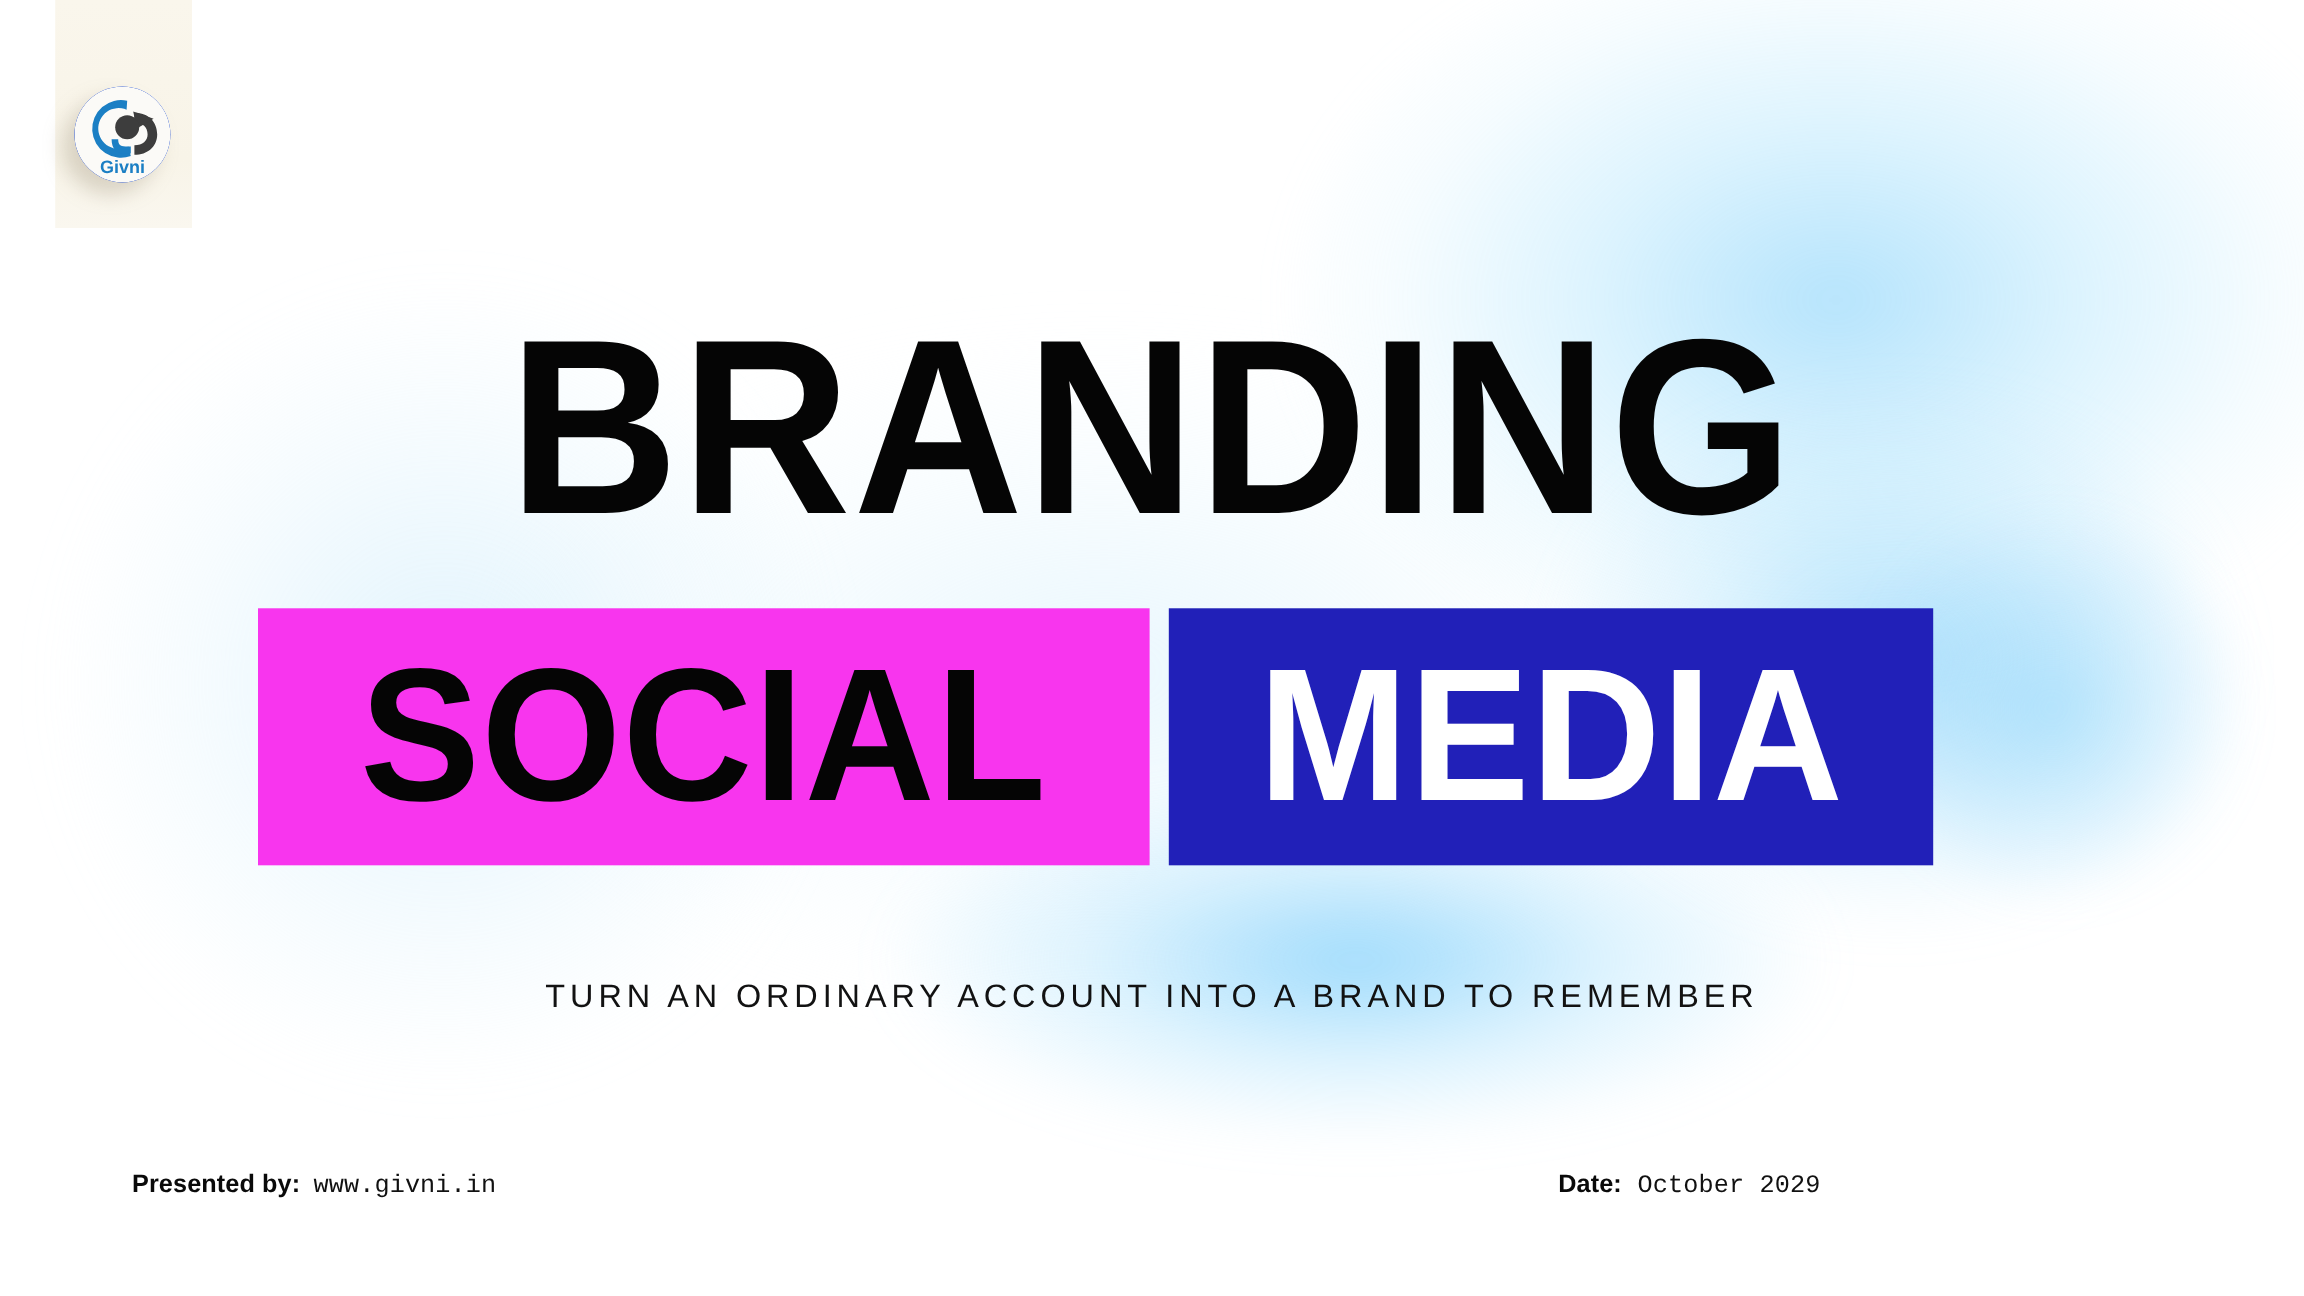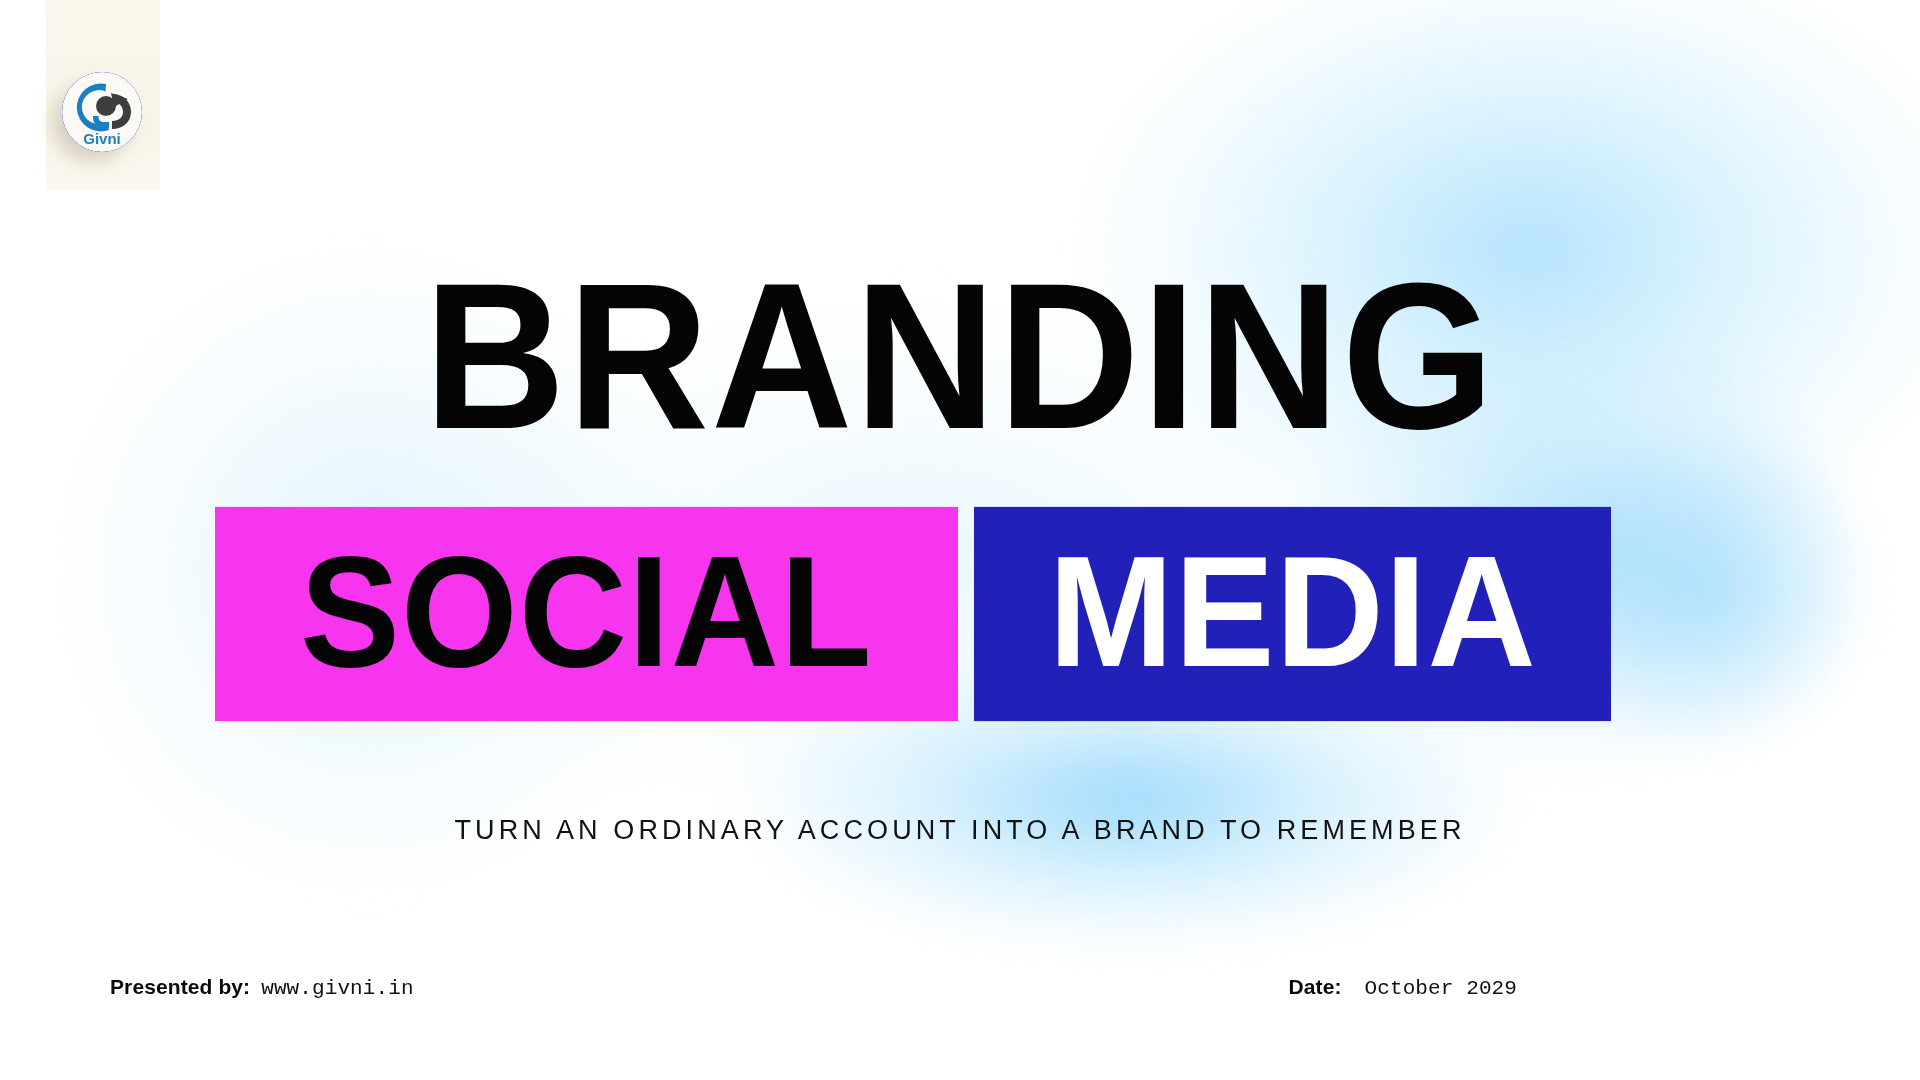--- a/index.html
+++ b/index.html
@@ -201,21 +201,21 @@
     align-items: baseline;
     gap: 11px;
     white-space: nowrap;
   }
   .footer-right {
     position: absolute;
     right: 120px;
     top: 0;
     display: flex;
     align-items: baseline;
-    gap: 23px;
+    gap: 13px;
     white-space: nowrap;
   }
   .f-label {
     font-family: "Liberation Sans", sans-serif;
     font-weight: 700;
     font-size: 21px;
     color: #0a0a0a;
     letter-spacing: 0.1px;
   }
   .f-value {

